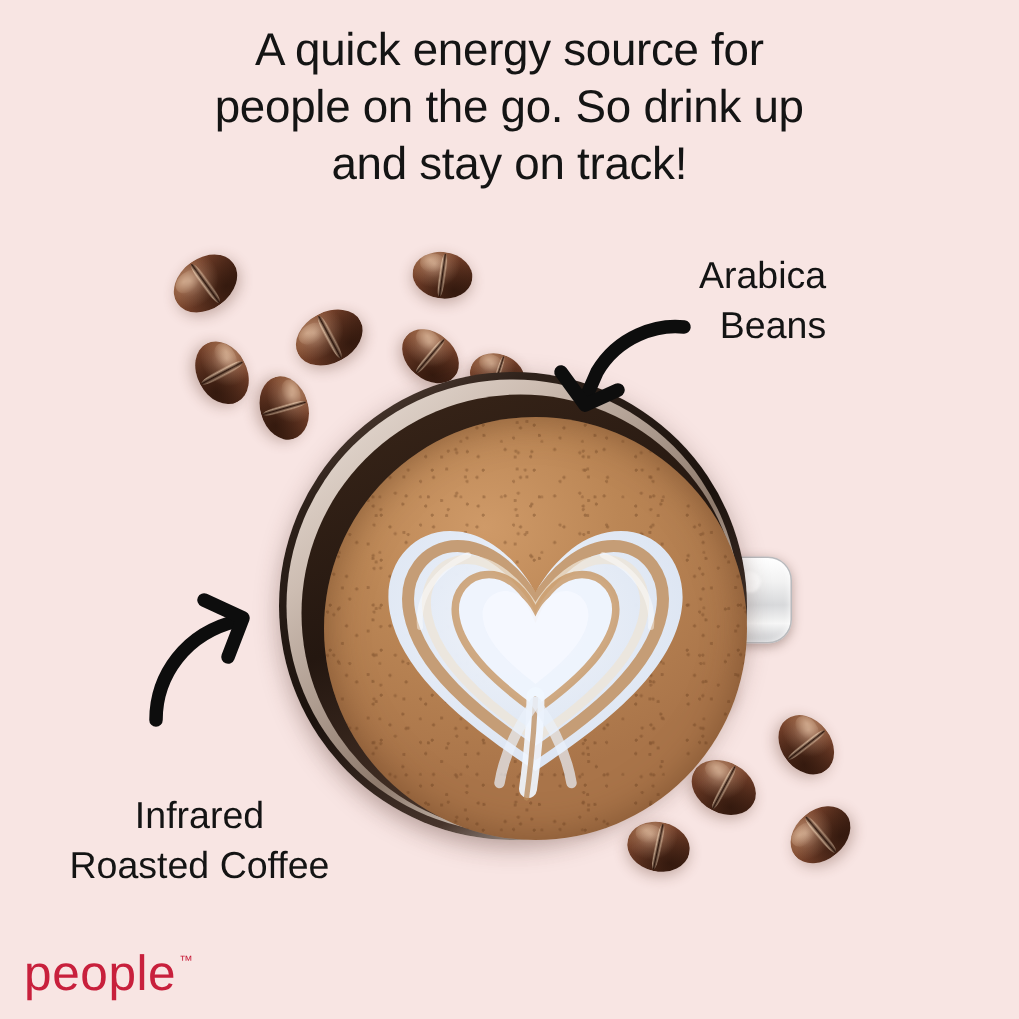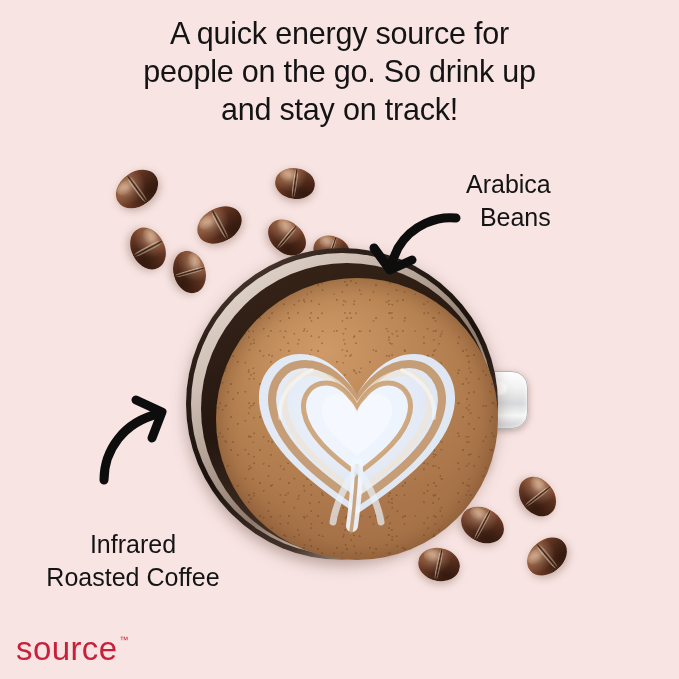--- a/index.html
+++ b/index.html
@@ -358,17 +358,17 @@
 Beans</div>
 
   <svg class="arrow-svg arrow-infrared" width="112" height="96" viewBox="0 0 112 96">
     <path d="M8 88 C 8 58, 28 30, 62 22" stroke="#0d0d0d" stroke-width="9" fill="none" stroke-linecap="round"></path>
     <path d="M40 8 L 66 20 L 56 46" stroke="#0d0d0d" stroke-width="9" fill="none" stroke-linecap="round" stroke-linejoin="round"></path>
   </svg>
   <div class="callout callout-infrared">Infrared
 Roasted Coffee</div>
 
   <div class="logo">
-    <span class="logo-word">source</span>
+    <span class="logo-word">people</span>
     <span class="logo-tm">™</span>
   </div>
 
 </div>
 
 </body></html>

